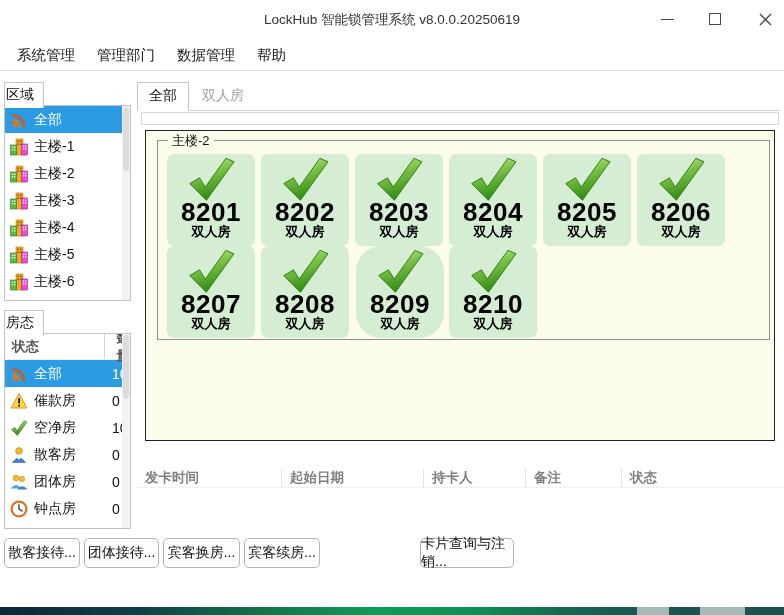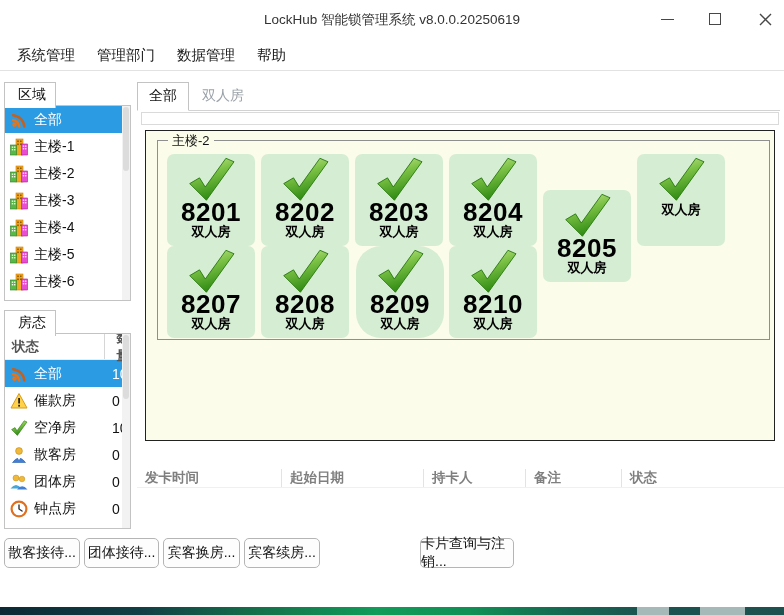--- a/index.html
+++ b/index.html
@@ -16,21 +16,21 @@
   .win-btn { position:absolute; top:6px; width:34px; height:26px; display:flex; align-items:center; justify-content:center; cursor:default; }
   .btn-min { left:650px; } .btn-max { left:698px; } .btn-close { left:748px; }
   .glyph-min { width:13px; height:0; border-top:1.6px solid #474747; }
   .glyph-max { width:12px; height:12px; border:1.4px solid #474747; background:#fff; }
   
   .menubar { position:absolute; left:0; top:41px; width:784px; height:28px; display:flex; align-items:center; padding-left:6px; }
   .menu-item { font-size:14.5px; padding:4px 11px; color:#1a1a1a; }
   .menubar-divider { position:absolute; left:0; top:70px; width:784px; height:1px; background:#e2e2e2; }
   
   .side-tab { position:absolute; left:4px; background:#fff; border:1px solid #c3c3c3; border-bottom:none;
-              font-size:14px; padding:3px 9px 4px 13px; z-index:2; color:#111; }
+              font-size:14px; padding:3px 9px 4px 1px; z-index:2; color:#111; }
   .tab-area { top:82px; }
   .tab-status { top:310px; }
   .side-box { position:absolute; left:4px; width:127px; height:196px; background:#fff; border:1px solid #c3c3c3; overflow:hidden; }
   .box-area { top:105px; }
   .box-status { top:333px; }
   .side-row { height:27px; display:flex; align-items:center; gap:5px; padding-left:4px; font-size:14px; color:#111; }
   .side-row.selected { background:#2b9be4; color:#fff; }
   .side-row .ricon { width:20px; height:20px; flex:0 0 20px; display:flex; align-items:center; justify-content:center; }
   .vscroll { position:absolute; right:0; top:0; bottom:0; width:8px; background:#f2f2f2; }
   .vscroll .thumb { position:absolute; left:1px; top:1px; width:6px; height:64px; background:#dcdcdc; border-radius:3px; }
@@ -349,31 +349,32 @@
         <div class="room-num">8203</div>
         <div class="room-type">双人房</div>
       </div>
       <div class="room-card" style="left:291px;top:13px;">
         <svg class="chk" width="56" height="46" viewBox="0 0 90 80">
             <use href="#bigcheck"></use>
           </svg>
         <div class="room-num">8204</div>
         <div class="room-type">双人房</div>
       </div>
-      <div class="room-card" style="left:385px;top:13px;margin-top:36px;">
+      <div class="room-card" style="left:385px;top:13px;">
         <svg class="chk" width="56" height="46" viewBox="0 0 90 80">
             <use href="#bigcheck"></use>
           </svg>
         <div class="room-num">8205</div>
         <div class="room-type">双人房</div>
       </div>
       <div class="room-card" style="left:479px;top:13px;">
         <svg class="chk" width="56" height="46" viewBox="0 0 90 80">
             <use href="#bigcheck"></use>
           </svg>
+        <div class="room-num">8206</div>
         <div class="room-type">双人房</div>
       </div>
       <div class="room-card" style="left:9px;top:105px;">
         <svg class="chk" width="56" height="46" viewBox="0 0 90 80">
             <use href="#bigcheck"></use>
           </svg>
         <div class="room-num">8207</div>
         <div class="room-type">双人房</div>
       </div>
       <div class="room-card" style="left:103px;top:105px;">

